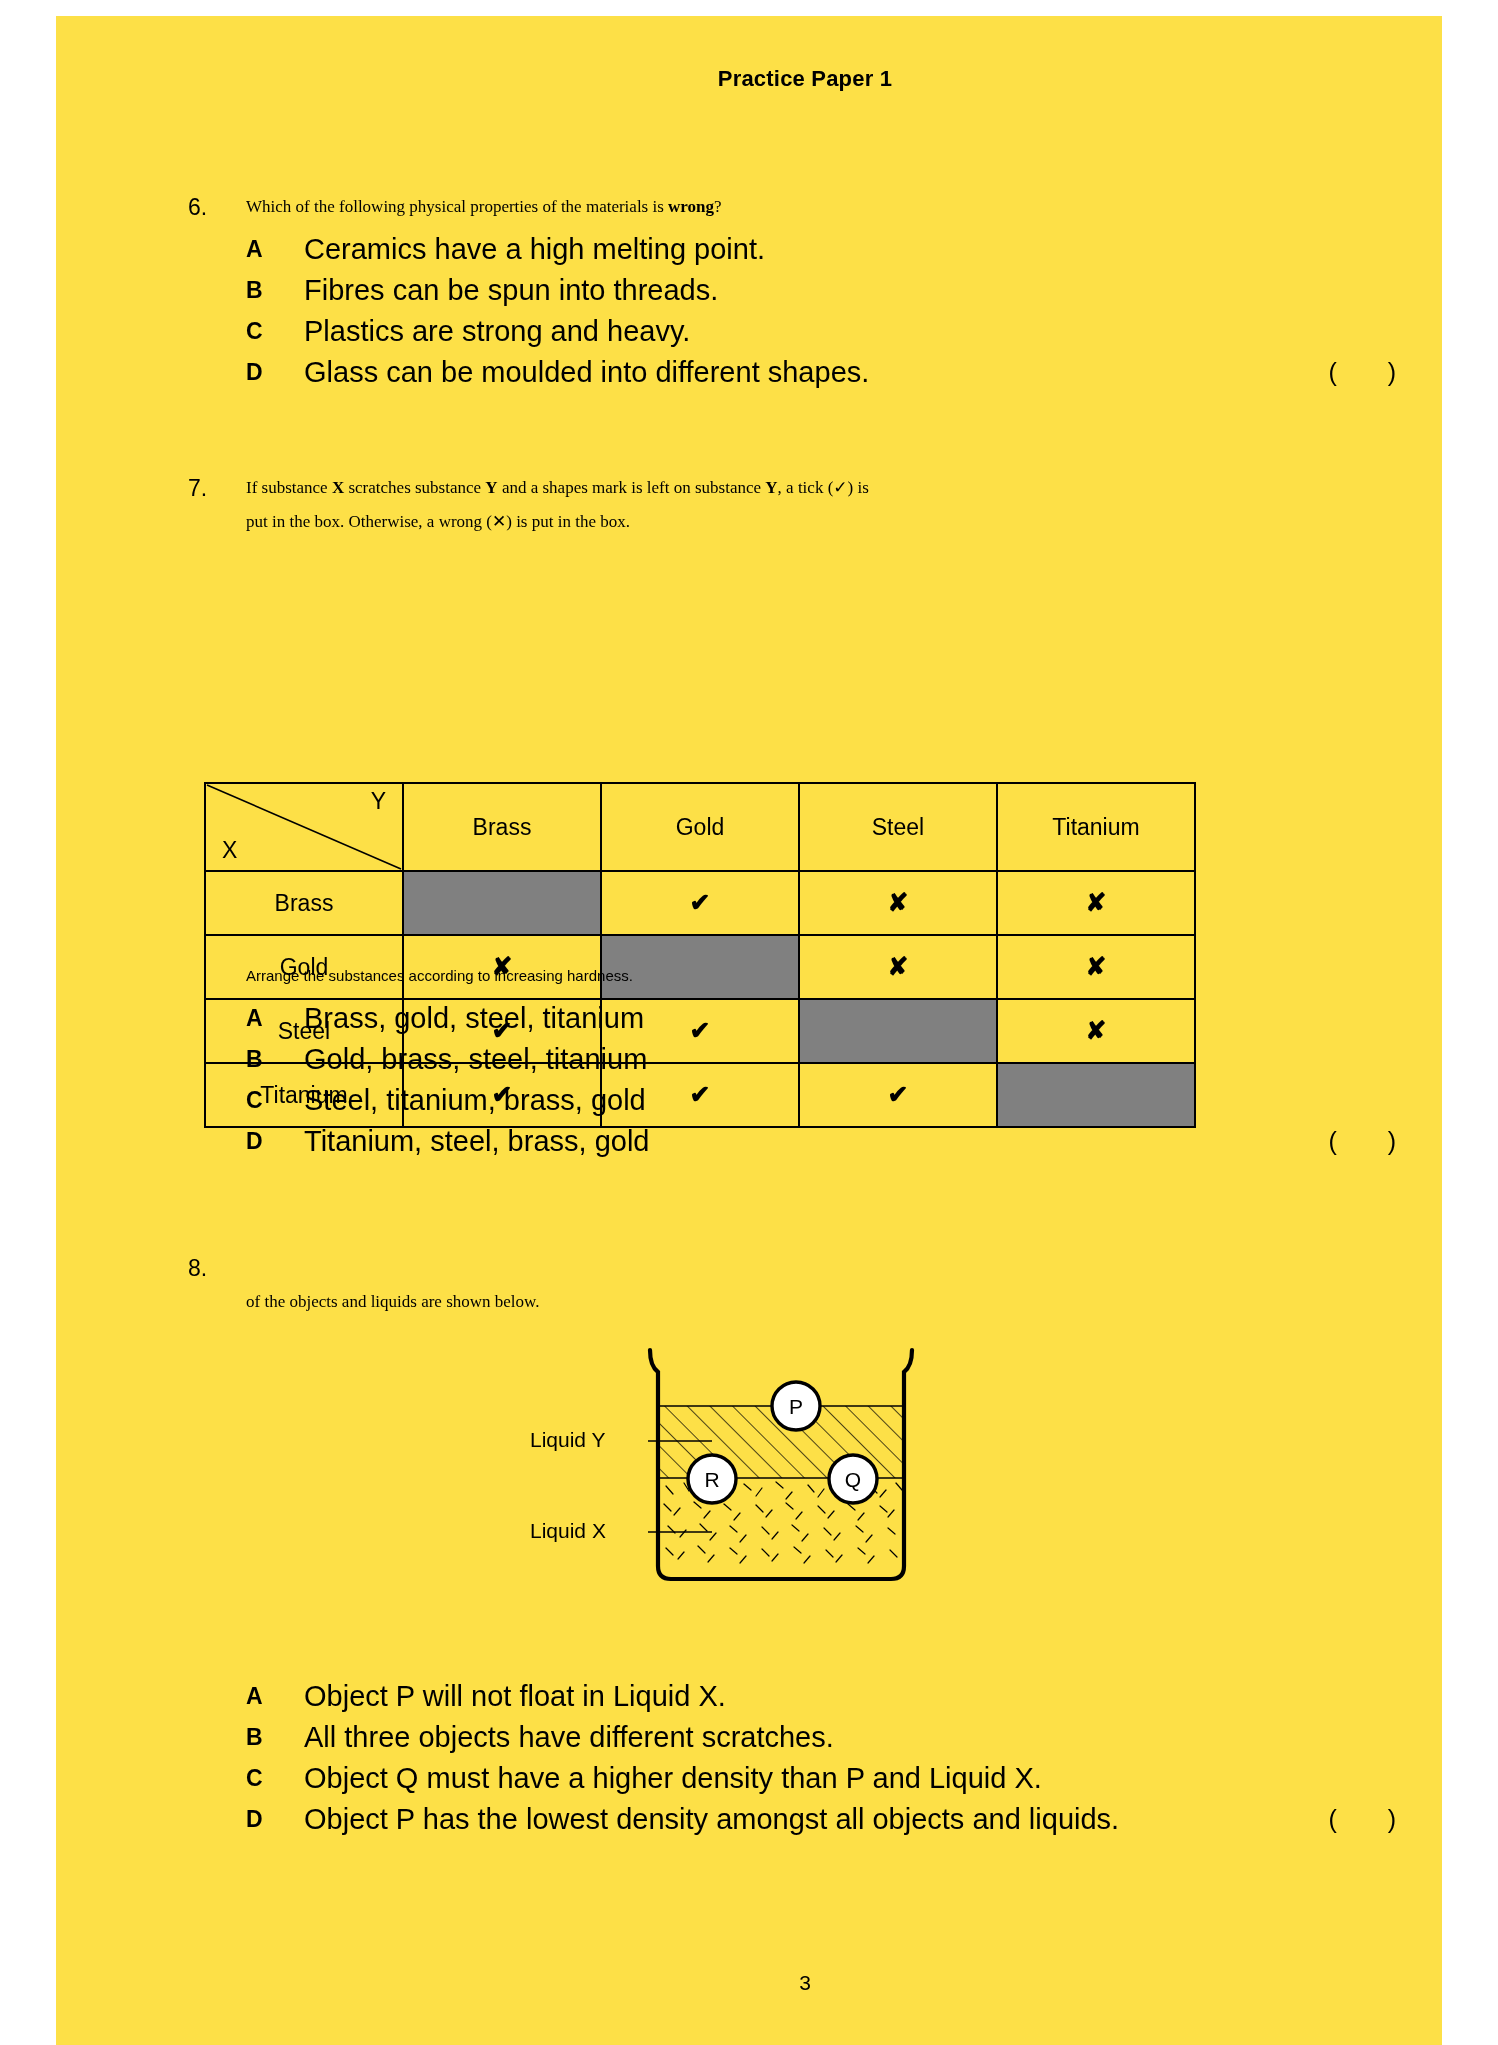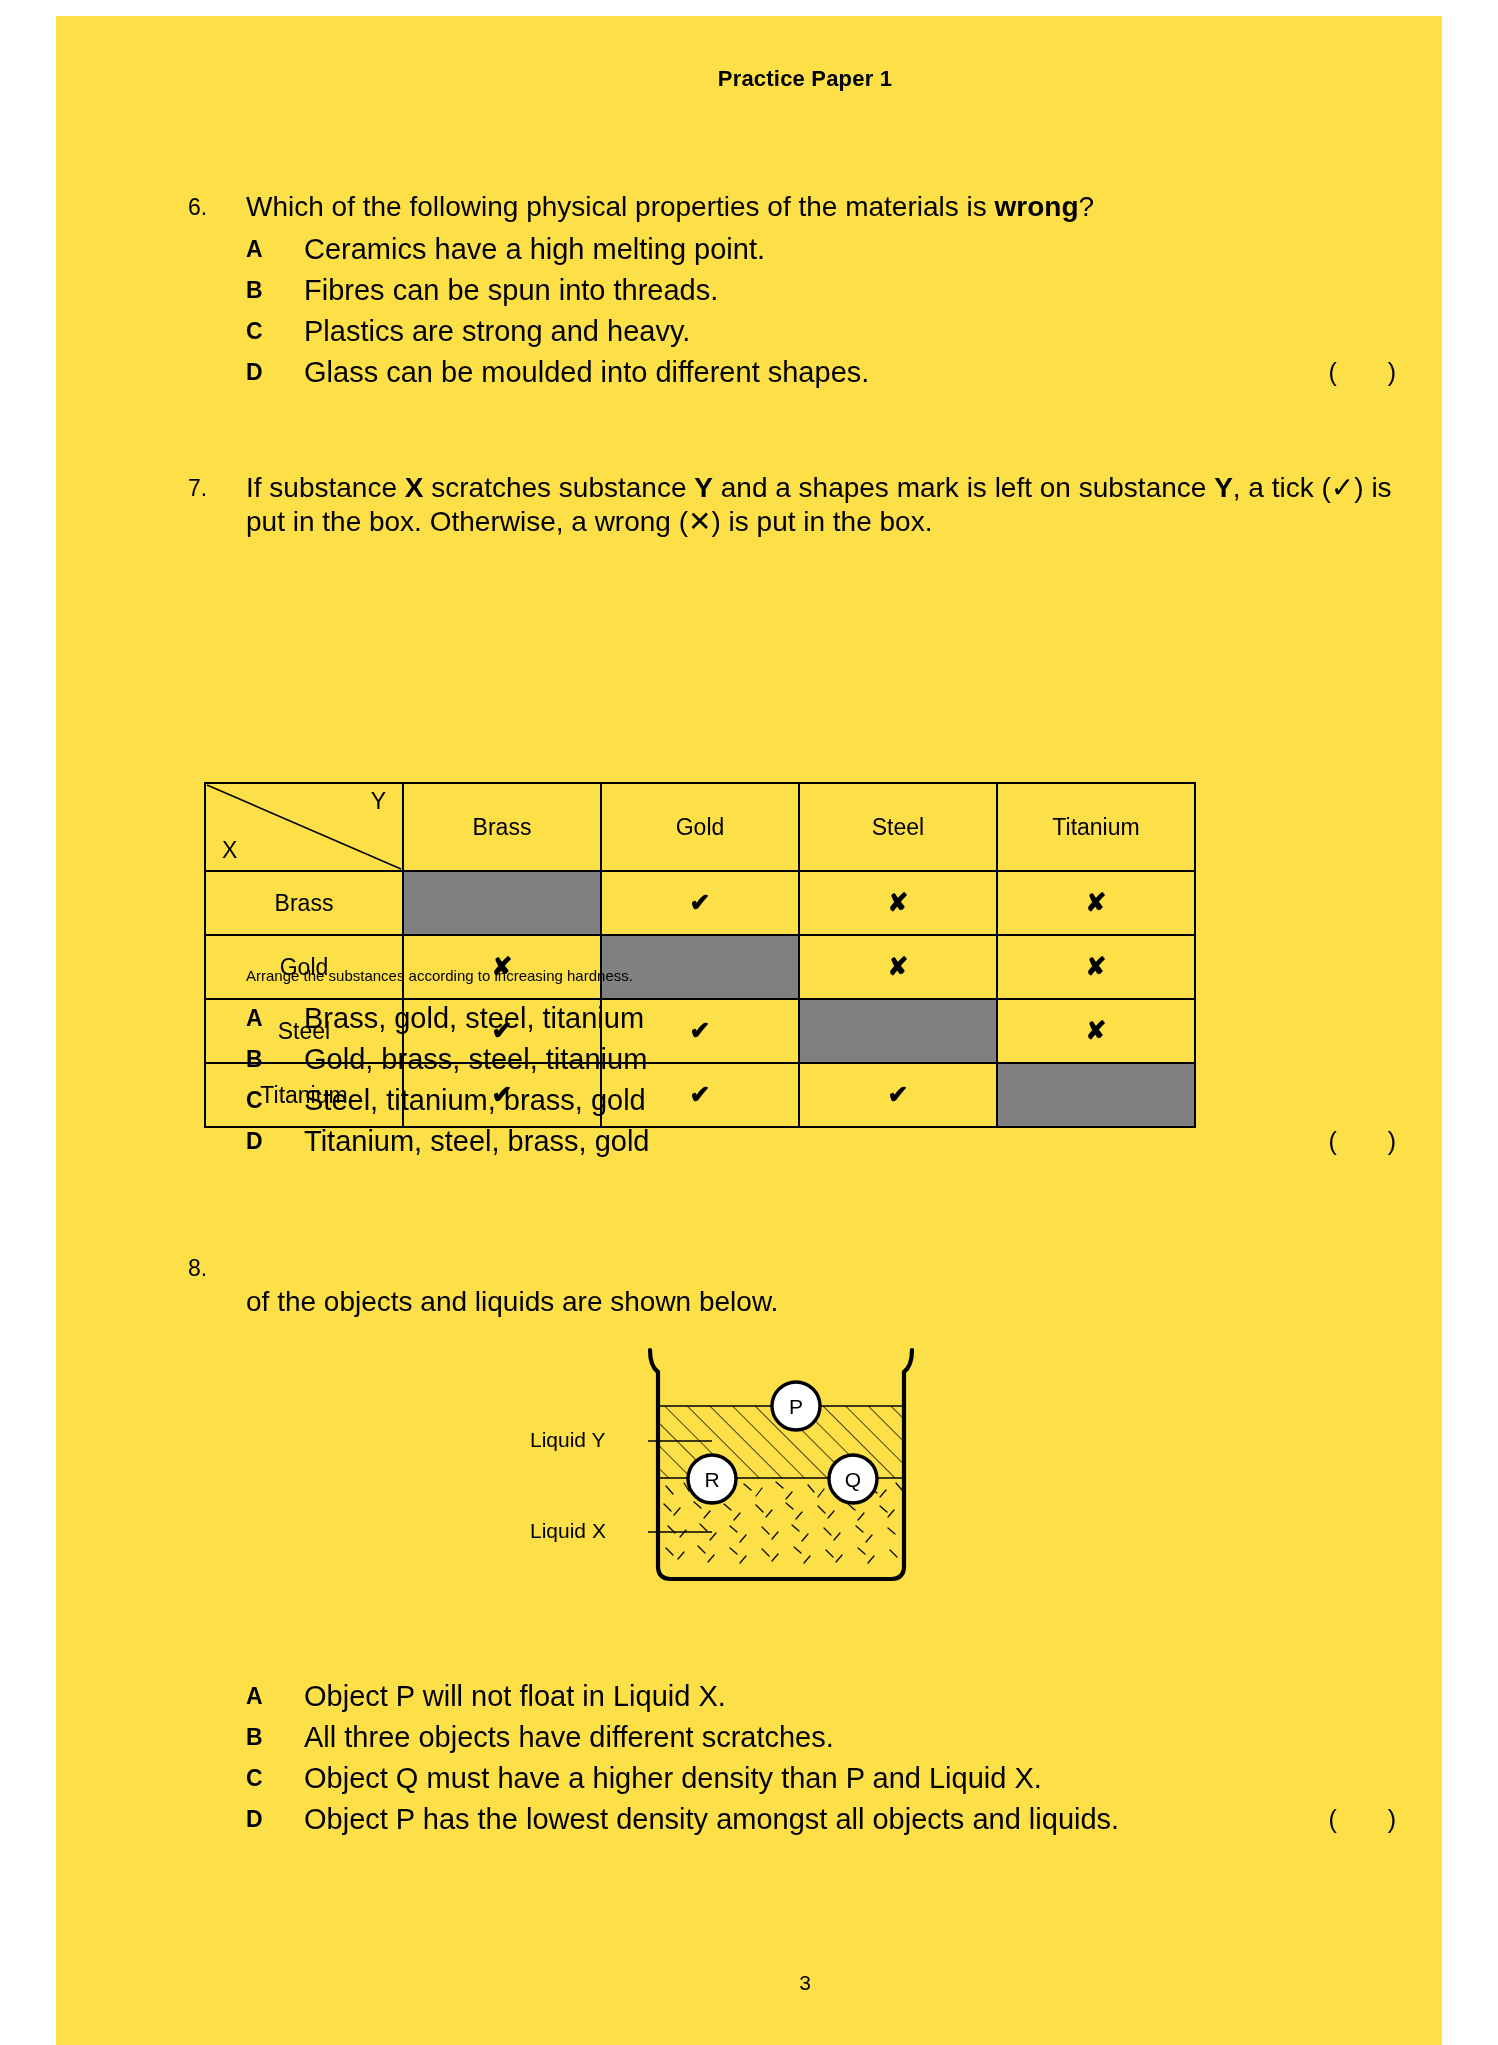--- a/index.html
+++ b/index.html
@@ -54,22 +54,23 @@
     align-items: flex-start;
   }
   .q-num {
     width: 58px;
     flex: 0 0 58px;
     font-size: 23px;
     line-height: 34px;
   }
   .q-stem {
     flex: 1 1 auto;
-    font-size: 28px;
+    font-size: 17px;
     line-height: 34px;
+    font-family: Liberation Serif, serif;
   }
   .opt-row {
     display: flex;
     align-items: flex-start;
     margin-top: 9px;
   }
   .opt-indent {
     width: 58px;
     flex: 0 0 58px;
   }

